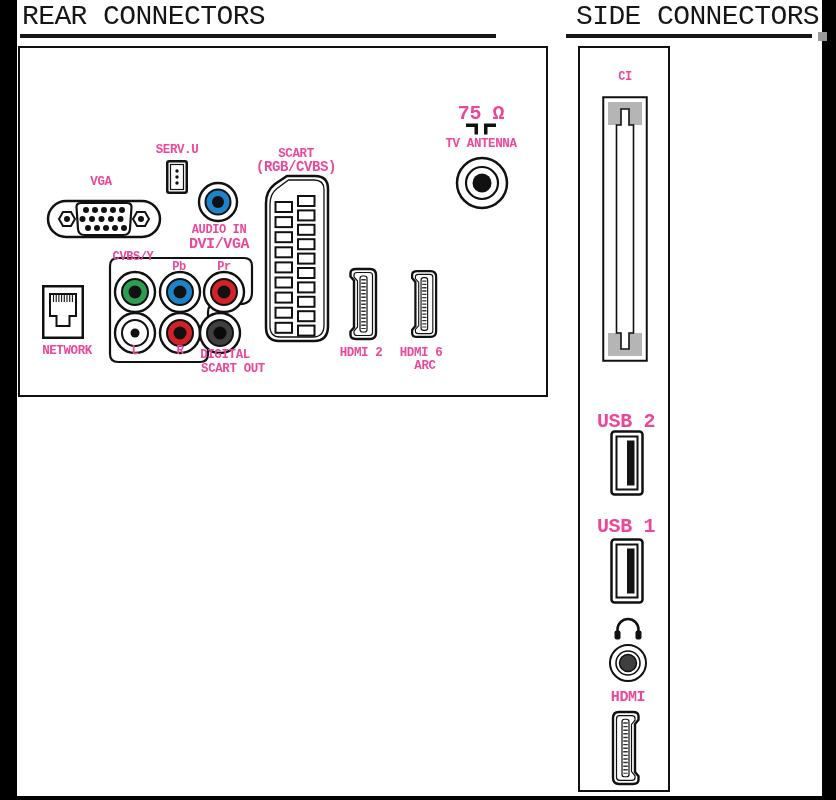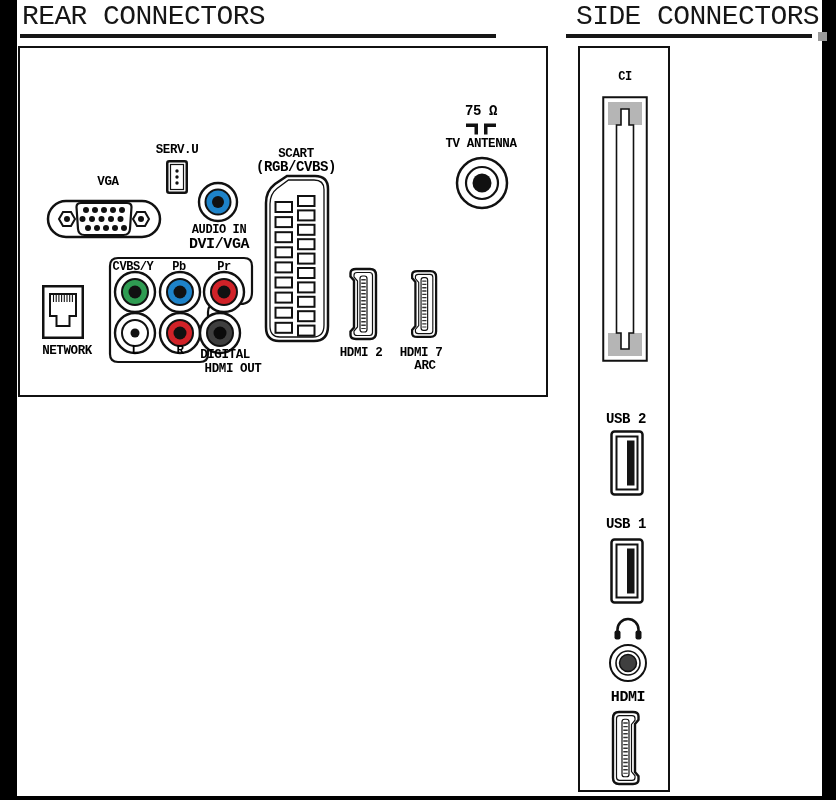--- a/index.html
+++ b/index.html
@@ -9,45 +9,45 @@
   .bar{position:absolute;background:#000;}
   .bar-left{left:0;top:0;width:17px;height:800px;}
   .bar-right{left:822px;top:0;width:14px;height:800px;}
   .bar-bottom{left:0;top:796px;width:836px;height:4px;}
   .artifact{position:absolute;left:818px;top:32px;width:9px;height:9px;background:#9a9a9a;}
   .title{position:absolute;top:2px;font-size:28px;color:#161616;letter-spacing:-0.6px;white-space:nowrap;line-height:1.1;}
   .rule{position:absolute;top:34px;height:3.5px;background:#161616;}
   .box{position:absolute;border:2px solid #111;background:#fff;}
   .rear-box{left:18px;top:46px;width:530px;height:351px;}
   .side-box{left:578px;top:46px;width:92px;height:746px;}
-  .label{position:absolute;font-weight:700;font-size:12.5px;color:#000000;white-space:nowrap;
+  .label{position:absolute;font-weight:700;font-size:12.5px;color:#ec4899;white-space:nowrap;
          transform:translateX(-50%);letter-spacing:-0.4px;line-height:1;text-align:center;}
   .sz9{font-size:15px;}  .sz10{font-size:14px;}  .sz12{font-size:12px;}
-  .sz14{font-size:14px;}  .sz15{font-size:15px;}
+  .sz14{font-size:20px;}  .sz15{font-size:15px;}
   .abs{position:absolute;}
 </style>
 </head>
 <body>
 
 <div class="stage">
 
   <div class="bar bar-left"></div>
   <div class="bar bar-right"></div>
   <div class="bar bar-bottom"></div>
   <div class="artifact"></div>
 
   <div class="title" style="left:22px">REAR CONNECTORS</div>
   <div class="rule" style="left:20px;width:476px"></div>
   <div class="title" style="left:576px">SIDE CONNECTORS</div>
   <div class="rule" style="left:566px;width:246px"></div>
 
   <div class="box rear-box"></div>
   <div class="box side-box"></div>
 
-  <div class="label" style="left:108px;top:176px">VGA</div>
+  <div class="label" style="left:101px;top:176px">VGA</div>
   <svg class="abs" style="left:46px;top:196px" width="116" height="46" viewBox="0 0 116 46">
     <rect x="2" y="5" width="112" height="36" rx="18" fill="#fff" stroke="#111" stroke-width="2.5"></rect>
     <polygon points="13,23 17,16 25,16 29,23 25,30 17,30" fill="#fff" stroke="#111" stroke-width="2"></polygon>
     <circle cx="21" cy="23" r="3" fill="#111"></circle>
     <polygon points="87,23 91,16 99,16 103,23 99,30 91,30" fill="#fff" stroke="#111" stroke-width="2"></polygon>
     <circle cx="95" cy="23" r="3" fill="#111"></circle>
     <path d="M 35,7 L 81,7 Q 85.5,7 85.5,11 L 84,33 Q 83.5,39 77.5,39 L 38.5,39 Q 32.5,39 32,33 L 30.5,11 Q 30.5,7 35,7 Z" fill="#fff" stroke="#111" stroke-width="2.2"></path>
     <g fill="#111">
       <circle cx="40" cy="14" r="3"></circle>
         <circle cx="49" cy="14" r="3"></circle>
@@ -137,21 +137,21 @@
       <line x1="27.7" y1="10" x2="27.7" y2="17"></line>
         <line x1="30.4" y1="10" x2="30.4" y2="17"></line>
     </g>
   </svg>
   <div class="label" style="left:67px;top:345px">NETWORK</div>
 
   <svg class="abs" style="left:108px;top:256px" width="148" height="112" viewBox="0 0 148 112">
     <path d="M 10,2 H 136 Q 144,2 144,10 L 144,36 Q 144,48 132,48 L 108,48 Q 100,48 100,56 L 100,98 Q 100,106 92,106 H 10 Q 2,106 2,98 V 10 Q 2,2 10,2 Z" fill="none" stroke="#111" stroke-width="2.2"></path>
   </svg>
 
-  <div class="label sz12" style="left:133px;top:261px">CVBS/Y</div>
+  <div class="label sz12" style="left:133px;top:251px">CVBS/Y</div>
   <div class="label sz12" style="left:179px;top:261px">Pb</div>
   <div class="label sz12" style="left:224px;top:261px">Pr</div>
 
   <svg class="abs" style="left:113px;top:270px" width="44" height="44" viewBox="0 0 44 44">
     <circle cx="22" cy="22" r="20" fill="#fff" stroke="#111" stroke-width="2.4"></circle>
     <circle cx="22" cy="22" r="13" stroke="#111" stroke-width="2" fill="#2f9c52"></circle>
     <circle cx="22" cy="22" r="6.5" fill="#111"></circle>
   </svg>
   <svg class="abs" style="left:158px;top:270px" width="44" height="44" viewBox="0 0 44 44">
     <circle cx="22" cy="22" r="20" fill="#fff" stroke="#111" stroke-width="2.4"></circle>
@@ -177,37 +177,37 @@
 
   <svg class="abs" style="left:198px;top:311px" width="44" height="44" viewBox="0 0 44 44">
     <circle cx="22" cy="22" r="20" fill="#fff" stroke="#111" stroke-width="2.4"></circle>
     <circle cx="22" cy="22" r="13" stroke="#111" stroke-width="2" fill="#3f3f3f"></circle>
     <circle cx="22" cy="22" r="6.5" fill="#0a0a0a"></circle>
   </svg>
 
   <div class="label" style="left:135px;top:345px">L</div>
   <div class="label" style="left:180px;top:345px">R</div>
   <div class="label" style="left:225px;top:349px">DIGITAL</div>
-  <div class="label" style="left:233px;top:363px">HDMI OUT</div>
+  <div class="label" style="left:233px;top:363px">SCART OUT</div>
 
   <svg class="abs" style="left:344px;top:267px" width="34" height="74" viewBox="0 0 34 74">
     <path d="M 12,2 L 26,2 Q 32,2 32,8 L 32,66 Q 32,72 26,72 L 12,72 Q 6.5,72 6.5,68 L 6.5,64.5 L 10,60.5 L 10,13.5 L 6.5,9.5 L 6.5,6 Q 6.5,2 12,2 Z" fill="#fff" stroke="#111" stroke-width="2.4"></path>
     <path d="M 13,5.5 L 25.5,5.5 Q 28.5,5.5 28.5,8.5 L 28.5,65.5 Q 28.5,68.5 25.5,68.5 L 13,68.5 Q 10,68.5 10,66 L 10,64 L 13.5,60 L 13.5,14 L 10,10 L 10,8 Q 10,5.5 13,5.5 Z" fill="none" stroke="#111" stroke-width="1.2"></path>
     <rect x="16" y="9" width="7" height="56" rx="2.5" fill="#fff" stroke="#111" stroke-width="1.2"></rect>
     <line x1="19.5" y1="12" x2="19.5" y2="62" stroke="#333" stroke-width="4.5" stroke-dasharray="1.4 2.1"></line>
   </svg>
   <div class="label" style="left:361px;top:347px">HDMI 2</div>
 
   <svg class="abs" style="left:406px;top:269px" width="32" height="70" viewBox="0 0 34 74">
     <path d="M 12,2 L 26,2 Q 32,2 32,8 L 32,66 Q 32,72 26,72 L 12,72 Q 6.5,72 6.5,68 L 6.5,64.5 L 10,60.5 L 10,13.5 L 6.5,9.5 L 6.5,6 Q 6.5,2 12,2 Z" fill="#fff" stroke="#111" stroke-width="2.4"></path>
     <path d="M 13,5.5 L 25.5,5.5 Q 28.5,5.5 28.5,8.5 L 28.5,65.5 Q 28.5,68.5 25.5,68.5 L 13,68.5 Q 10,68.5 10,66 L 10,64 L 13.5,60 L 13.5,14 L 10,10 L 10,8 Q 10,5.5 13,5.5 Z" fill="none" stroke="#111" stroke-width="1.2"></path>
     <rect x="16" y="9" width="7" height="56" rx="2.5" fill="#fff" stroke="#111" stroke-width="1.2"></rect>
     <line x1="19.5" y1="12" x2="19.5" y2="62" stroke="#333" stroke-width="4.5" stroke-dasharray="1.4 2.1"></line>
   </svg>
-  <div class="label" style="left:421px;top:347px">HDMI 7</div>
+  <div class="label" style="left:421px;top:347px">HDMI 6</div>
   <div class="label" style="left:425px;top:360px">ARC</div>
 
   <div class="label sz12" style="left:625px;top:71px">CI</div>
   <svg class="abs" style="left:602px;top:96px" width="46" height="266" viewBox="0 0 46 266">
     <rect x="1.25" y="1.25" width="43.5" height="263.5" fill="#fff" stroke="#111" stroke-width="2"></rect>
     <rect x="6" y="6" width="34" height="23" fill="#b5b5b5"></rect>
     <rect x="6" y="237" width="34" height="23" fill="#b5b5b5"></rect>
     <path d="M 19,13 h 8 v 16 h 4.5 v 208 h -4.5 v 16 h -8 v -16 h -4.5 v -208 h 4.5 Z" fill="#fff" stroke="#111" stroke-width="1.6"></path>
   </svg>
 

